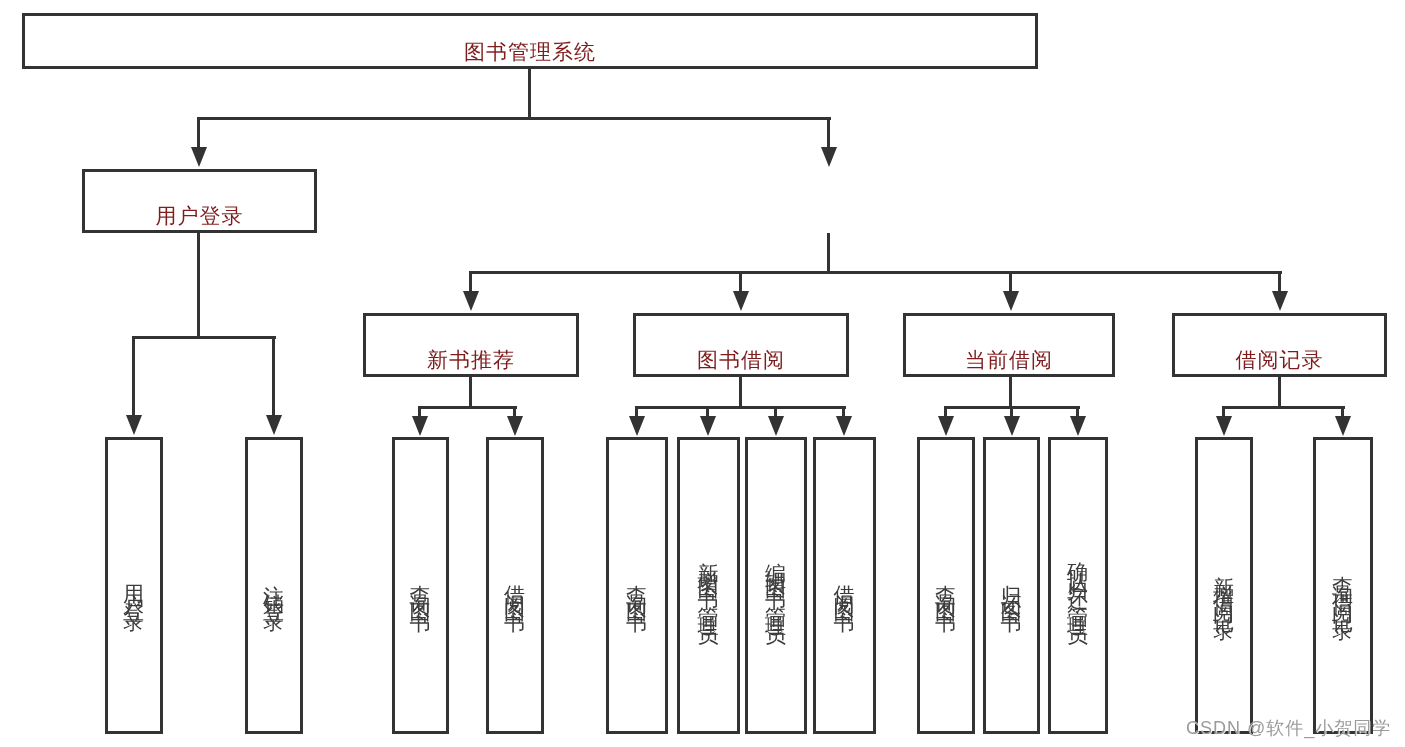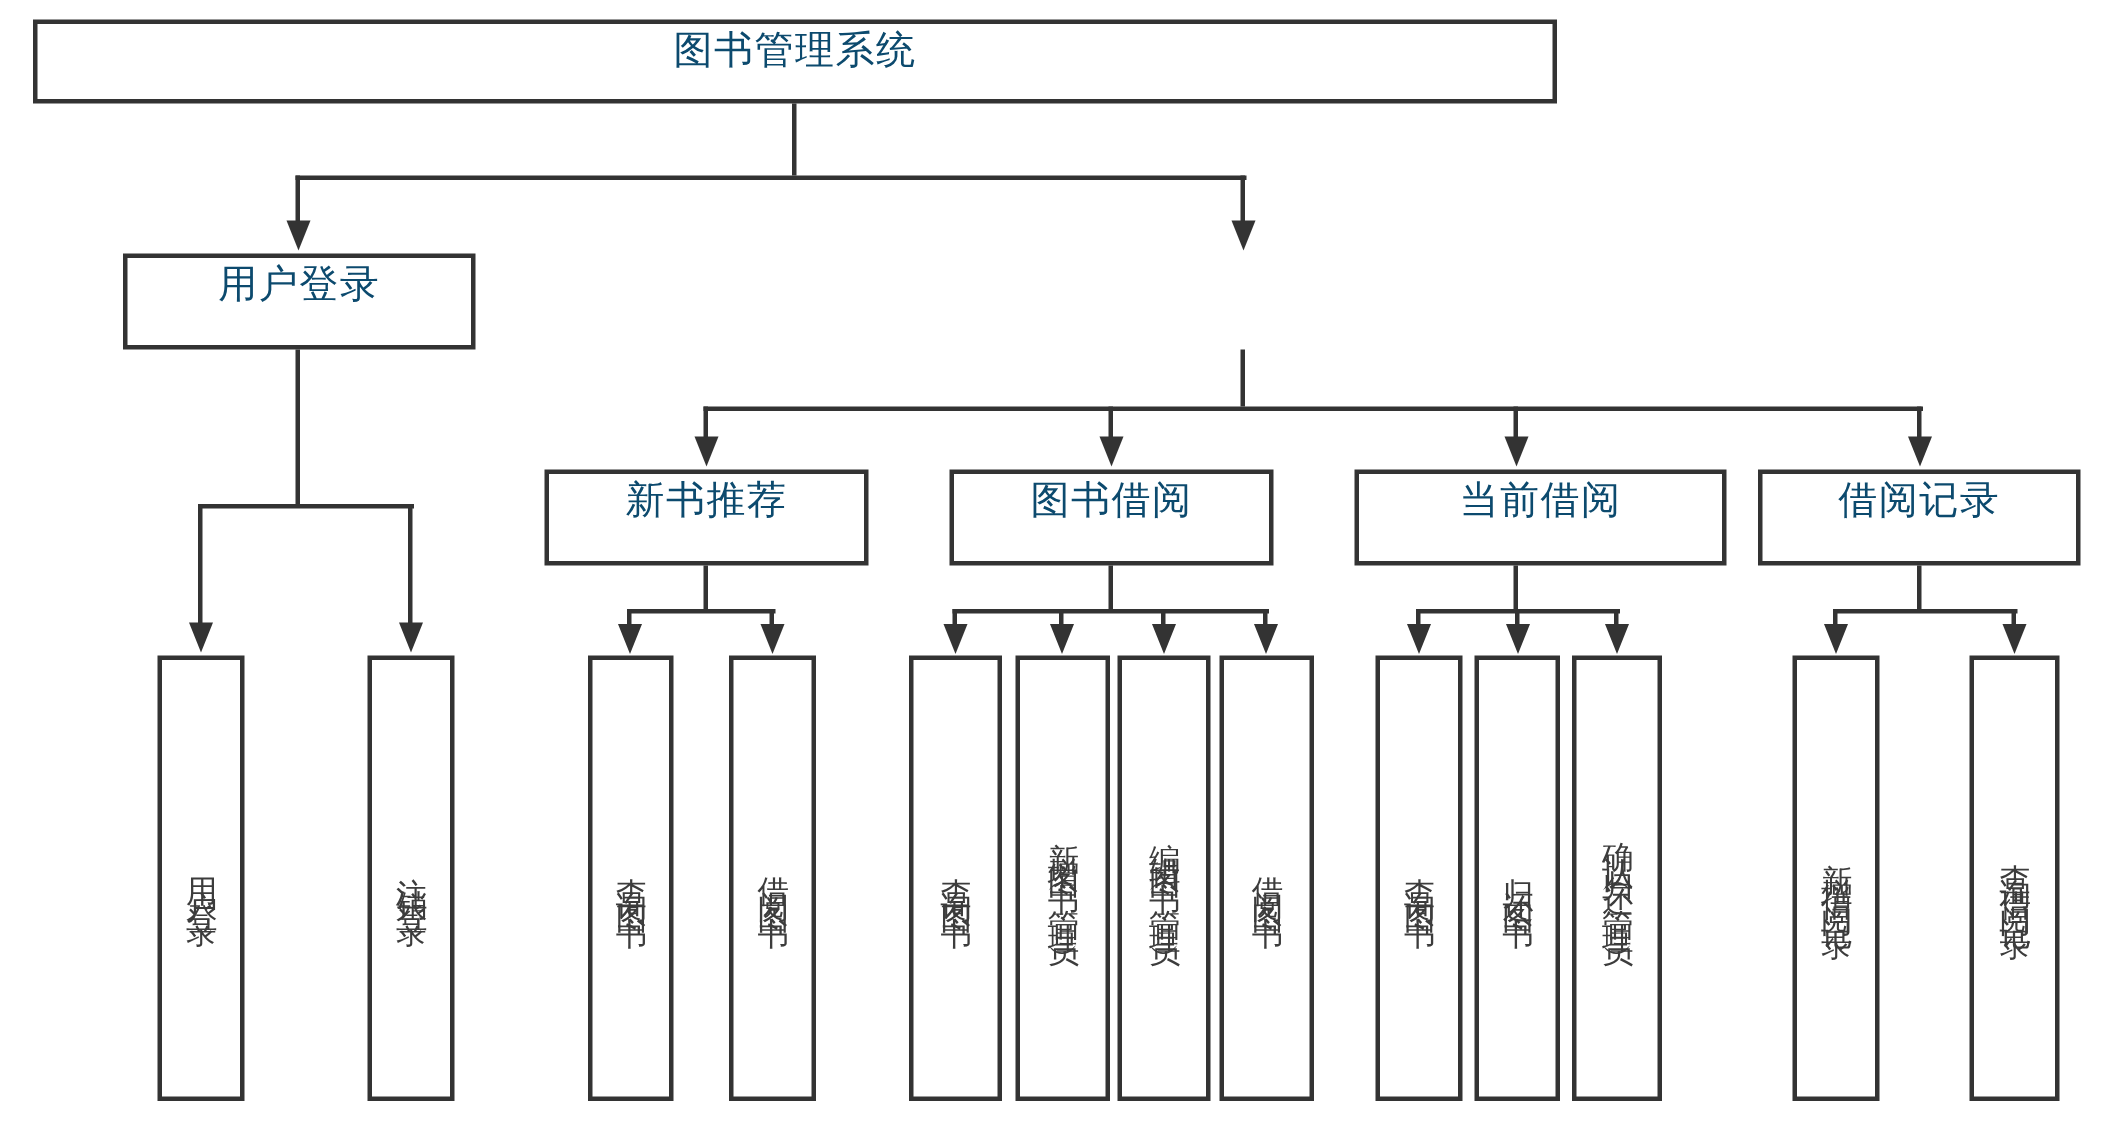--- a/index.html
+++ b/index.html
@@ -11,25 +11,25 @@
     font-family: "Liberation Sans", sans-serif;
     color: #3c3c3c;
     overflow: hidden;
   }
   .box {
     position: absolute;
     box-sizing: border-box;
     border: 3px solid #333333;
     background: #ffffff;
     display: flex;
-    align-items: flex-start;
+    align-items: flex-end;
     justify-content: center;
-    font-size: 26px;
+    font-size: 21px;
     letter-spacing: 1px;
-    color: #0c4a6e;
+    color: #7f1d1d;
   }
   .leaf {
     position: absolute;
     box-sizing: border-box;
     border: 3px solid #333333;
     background: #ffffff;
     top: 437px;
     height: 297px;
     display: flex;
     align-items: center;
@@ -100,21 +100,21 @@
   <div class="ar" style="left:1003px; top:291px;"></div>
   <div class="vl" style="left:1278px; top:271px; height:22px;"></div>
   <div class="ar" style="left:1272px; top:291px;"></div>
 
   <div class="box" style="left:363px; top:313px; width:216px; height:64px;">
     <span>新书推荐</span>
   </div>
   <div class="box" style="left:633px; top:313px; width:216px; height:64px;">
     <span>图书借阅</span>
   </div>
-  <div class="box" style="left:903px; top:313px; width:248px; height:64px;">
+  <div class="box" style="left:903px; top:313px; width:212px; height:64px;">
     <span>当前借阅</span>
   </div>
   <div class="box" style="left:1172px; top:313px; width:215px; height:64px;">
     <span>借阅记录</span>
   </div>
 
   <div class="vl" style="left:469px; top:377px; height:29px;"></div>
   <div class="hl" style="left:418px; top:406px; width:99px;"></div>
   <div class="vl" style="left:418px; top:406px; height:12px;"></div>
   <div class="ar" style="left:412px; top:416px;"></div>
@@ -185,14 +185,15 @@
     <span>确认归还（管理员）</span>
   </div>
 
   <div class="leaf" style="left:1195px; width:58px;">
     <span>新增借阅记录</span>
   </div>
   <div class="leaf" style="left:1313px; width:60px;">
     <span>查询借阅记录</span>
   </div>
 
+  <div class="watermark">CSDN @软件_小贺同学</div>
 
 </div>
 
 </body></html>

